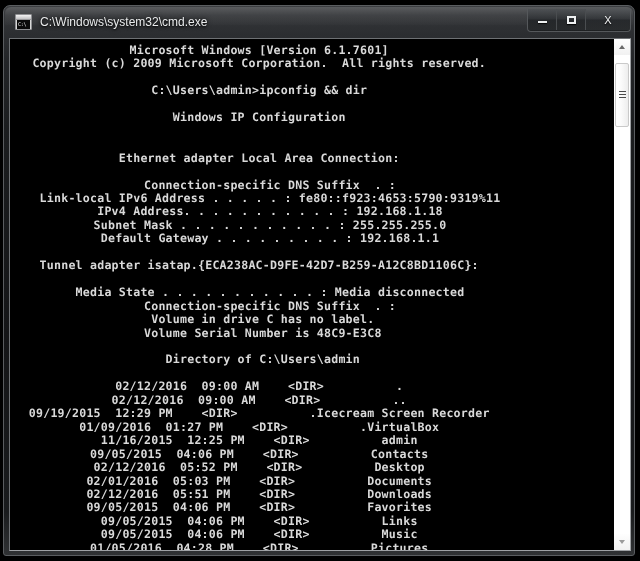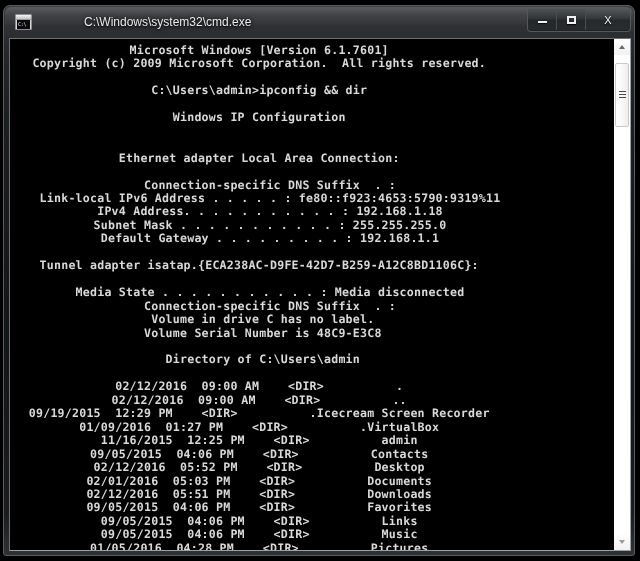--- a/index.html
+++ b/index.html
@@ -97,21 +97,20 @@
     position: absolute;
     left: 36px;
     top: 8px;
     height: 16px;
     line-height: 16px;
     font-family: "Liberation Sans", sans-serif;
     font-size: 12px;
     color: #e9ebec;
     text-shadow: 0 0 5px rgba(0,0,0,0.95), 0 1px 2px rgba(0,0,0,0.8);
     white-space: nowrap;
-    margin-left: 44px;
   }
 
   
   #win-controls {
     position: absolute;
     right: 5px;
     top: 3px;
     height: 22px;
     display: flex;
     border: 1px solid #55585b;

